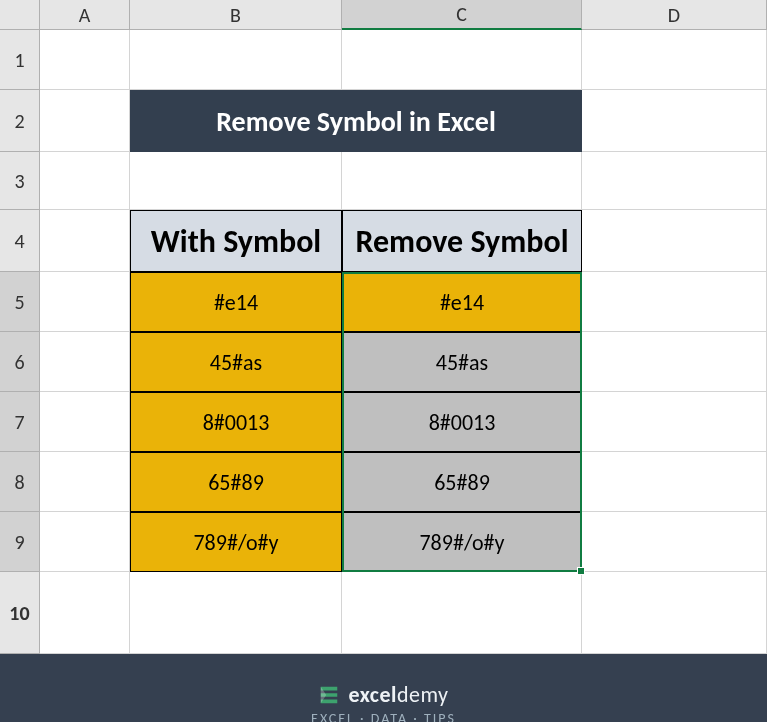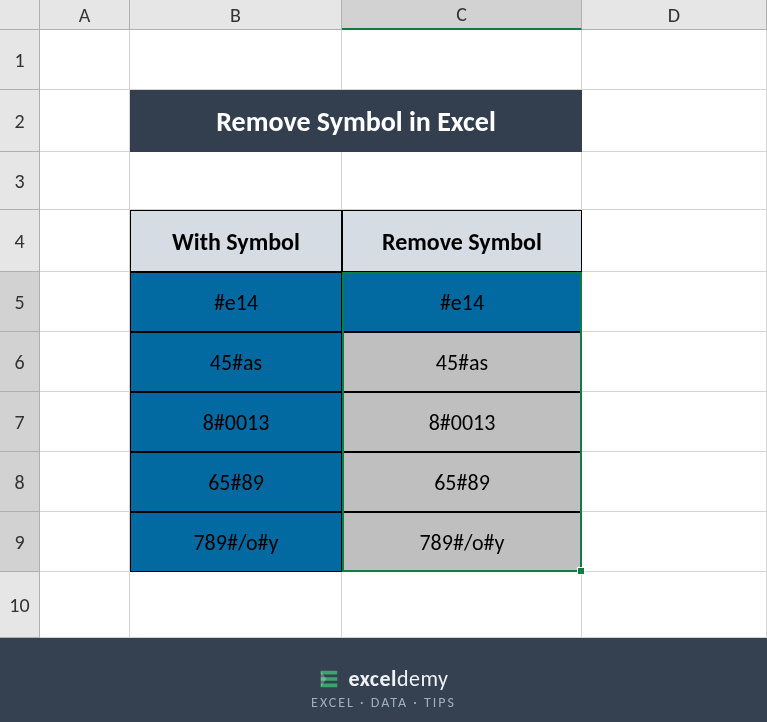--- a/index.html
+++ b/index.html
@@ -55,41 +55,41 @@
     justify-content: center;
     padding: 8px 6px;
     position: relative;
     background: #fff;
   }
   .r1 { height: 60px; }
   .r2 { height: 62px; }
   .r3 { height: 58px; }
   .r4 { height: 62px; }
   .r5, .r6, .r7, .r8, .r9 { height: 60px; }
-  .r10 { height: 66px; }
+  .r10 { height: 82px; font-weight: bold; }
 
   .title-cell {
     background: var(--title-bg);
     color: #fff;
     font-weight: 700;
     font-size: 28px;
     border-right: none;
     border-bottom: none;
   }
 
   .tbl-head {
     background: var(--table-header-bg);
     font-weight: 700;
-    font-size: 24px;
+    font-size: 32px;
     border: 1px solid #000;
   }
   .tbl-cell {
     font-size: 22px;
     border: 1px solid #000;
-    background:#0369a1;
+    background:#eab308;
   }
 
   .footer {
     background: var(--footer-bg);
     height: 100px;
     width: 767px;
     display:flex;
     align-items:center;
     justify-content:center;
     color: #cfd6dd;

